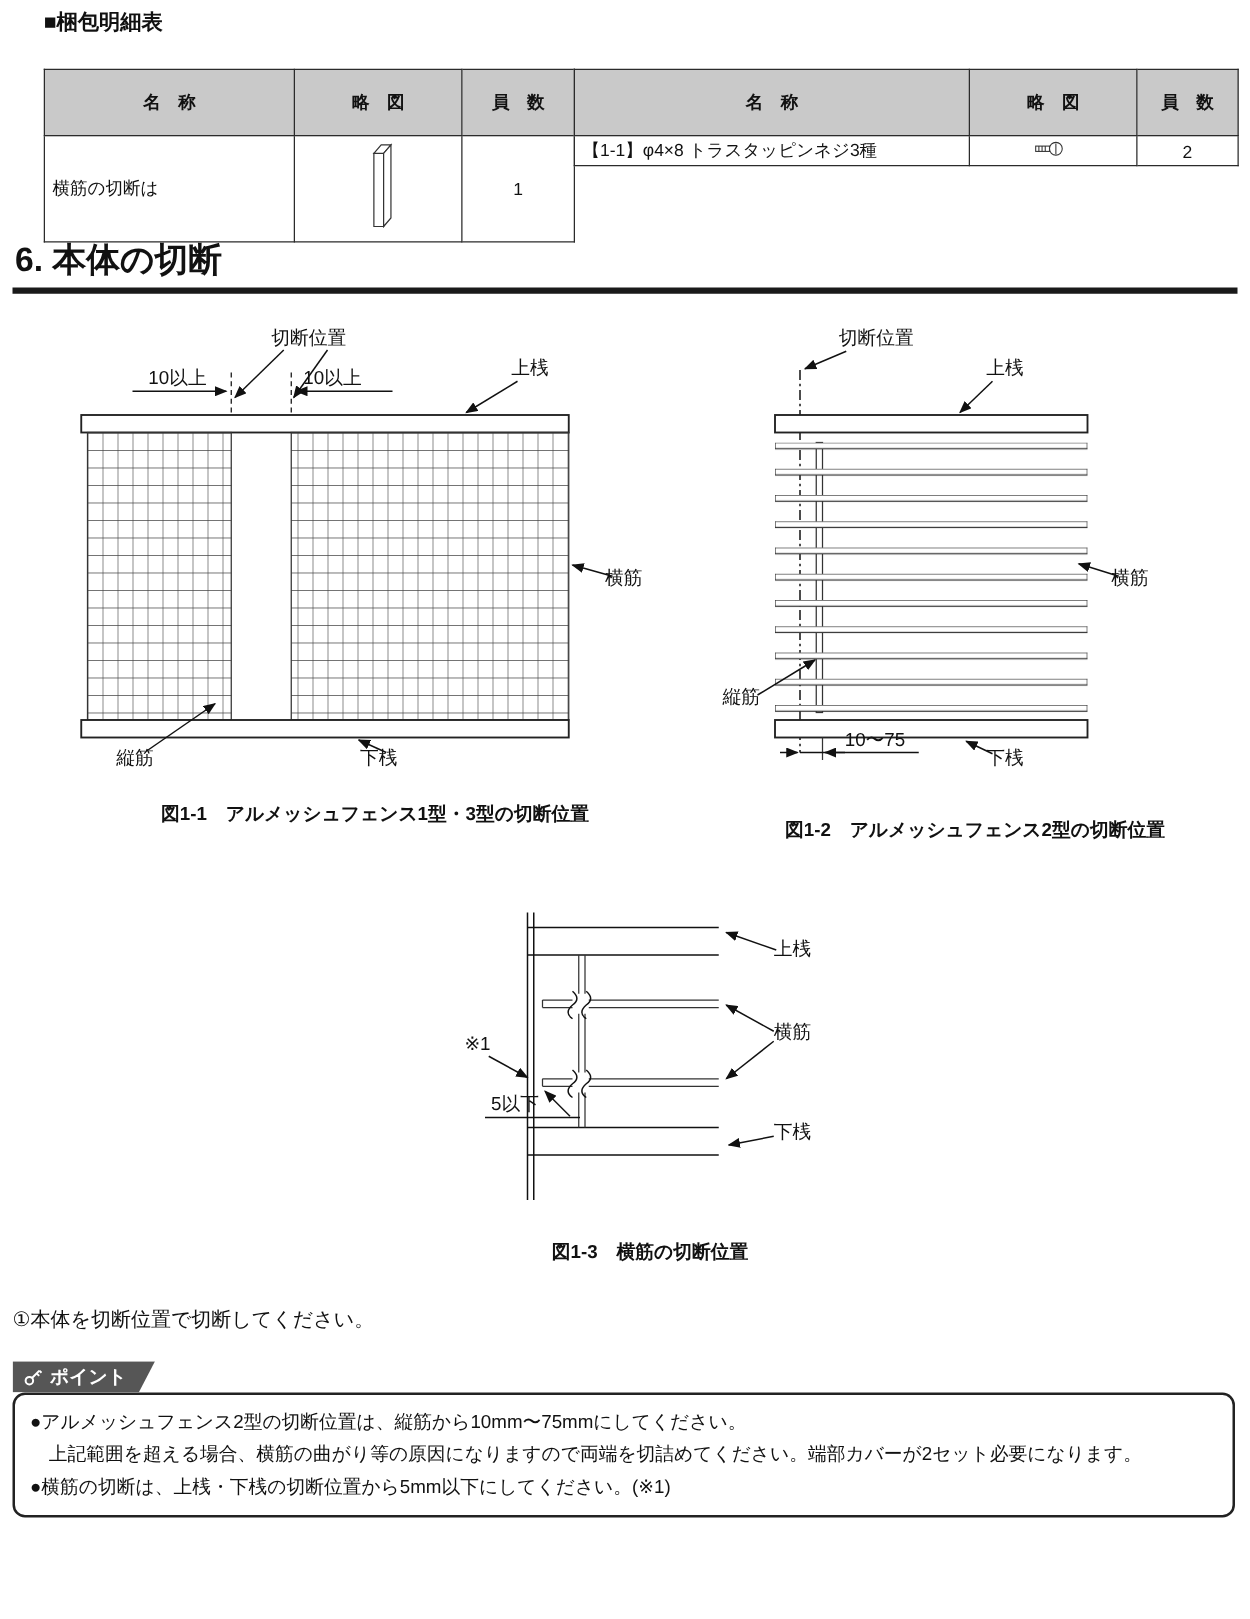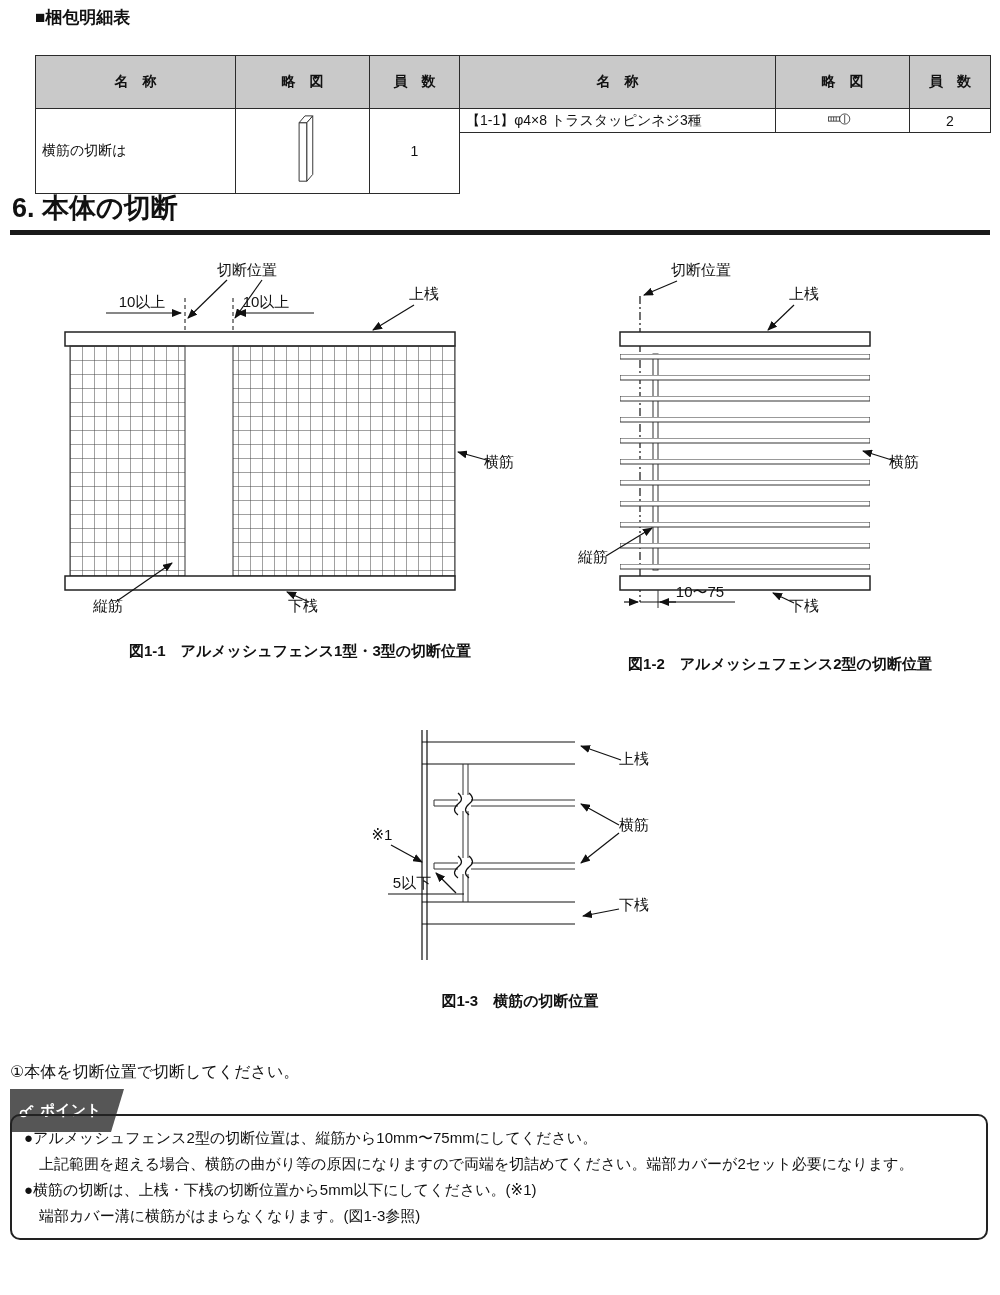--- a/index.html
+++ b/index.html
@@ -17,22 +17,22 @@
   .sec-title{position:absolute;left:12px;top:190px;font-size:27px;font-weight:bold;}
   .sec-rule{position:absolute;left:10px;top:230px;width:980px;height:5px;background:#1a1a1a;}
   svg.fig{position:absolute;}
   #fig1{left:20px;top:250px;}
   #fig2{left:560px;top:250px;}
   #fig3{left:360px;top:712px;}
   .caption{position:absolute;font-size:15px;font-weight:bold;text-align:center;}
   #cap1{left:35px;top:642px;width:530px;}
   #cap2{left:560px;top:642px;width:440px;margin-top:13px;}
   #cap3{left:360px;top:992px;width:320px;}
-  .step{position:absolute;left:10px;top:1046px;font-size:16px;margin-top:16px;}
-  .point-badge{position:absolute;left:10px;top:1089px;width:114px;height:43px;background:#565656;color:#fff;
+  .step{position:absolute;left:10px;top:1046px;font-size:16px;}
+  .point-badge{position:absolute;left:10px;top:1089px;width:114px;height:25px;background:#565656;color:#fff;
         font-size:15px;font-weight:bold;display:flex;align-items:center;gap:6px;padding-left:9px;box-sizing:border-box;
         clip-path:polygon(0 0,100% 0,calc(100% - 13px) 100%,0 100%);}
   .point-box{position:absolute;left:10px;top:1114px;width:978px;box-sizing:border-box;border:2px solid #222;
         border-radius:10px;padding:9px 12px;font-size:15px;line-height:26px;}
   svg text{font-size:15px;fill:#111;font-family:"Liberation Sans","DejaVu Sans",sans-serif;}
   svg .ln{stroke:#111;stroke-width:1.2;fill:none;}
   svg .thick{stroke:#222;stroke-width:1.5;fill:#fff;}
   svg .thin{stroke:#333;stroke-width:1;fill:#fff;}
   svg .wire{stroke:#333;stroke-width:1;fill:none;}
   svg .dash{stroke:#111;stroke-width:1;stroke-dasharray:4 3;fill:none;}
@@ -246,16 +246,15 @@
       <line x1="10.3" y1="4.7" x2="12.3" y2="6.7" stroke="#fff" stroke-width="1.6"></line>
       <line x1="12.5" y1="2.5" x2="14.2" y2="4.2" stroke="#fff" stroke-width="1.6"></line>
     </svg>
     <span>ポイント</span>
   </div>
 
   <div class="point-box">
     <div>●アルメッシュフェンス2型の切断位置は、縦筋から10mm〜75mmにしてください。</div>
     <div>　上記範囲を超える場合、横筋の曲がり等の原因になりますので両端を切詰めてください。端部カバーが2セット必要になります。</div>
     <div>●横筋の切断は、上桟・下桟の切断位置から5mm以下にしてください。(※1)</div>
-    <div>　端部カバー溝に横筋がはまらなくなります。(図1-3参照)</div>
   </div>
 
 </div>
 
 </body></html>

